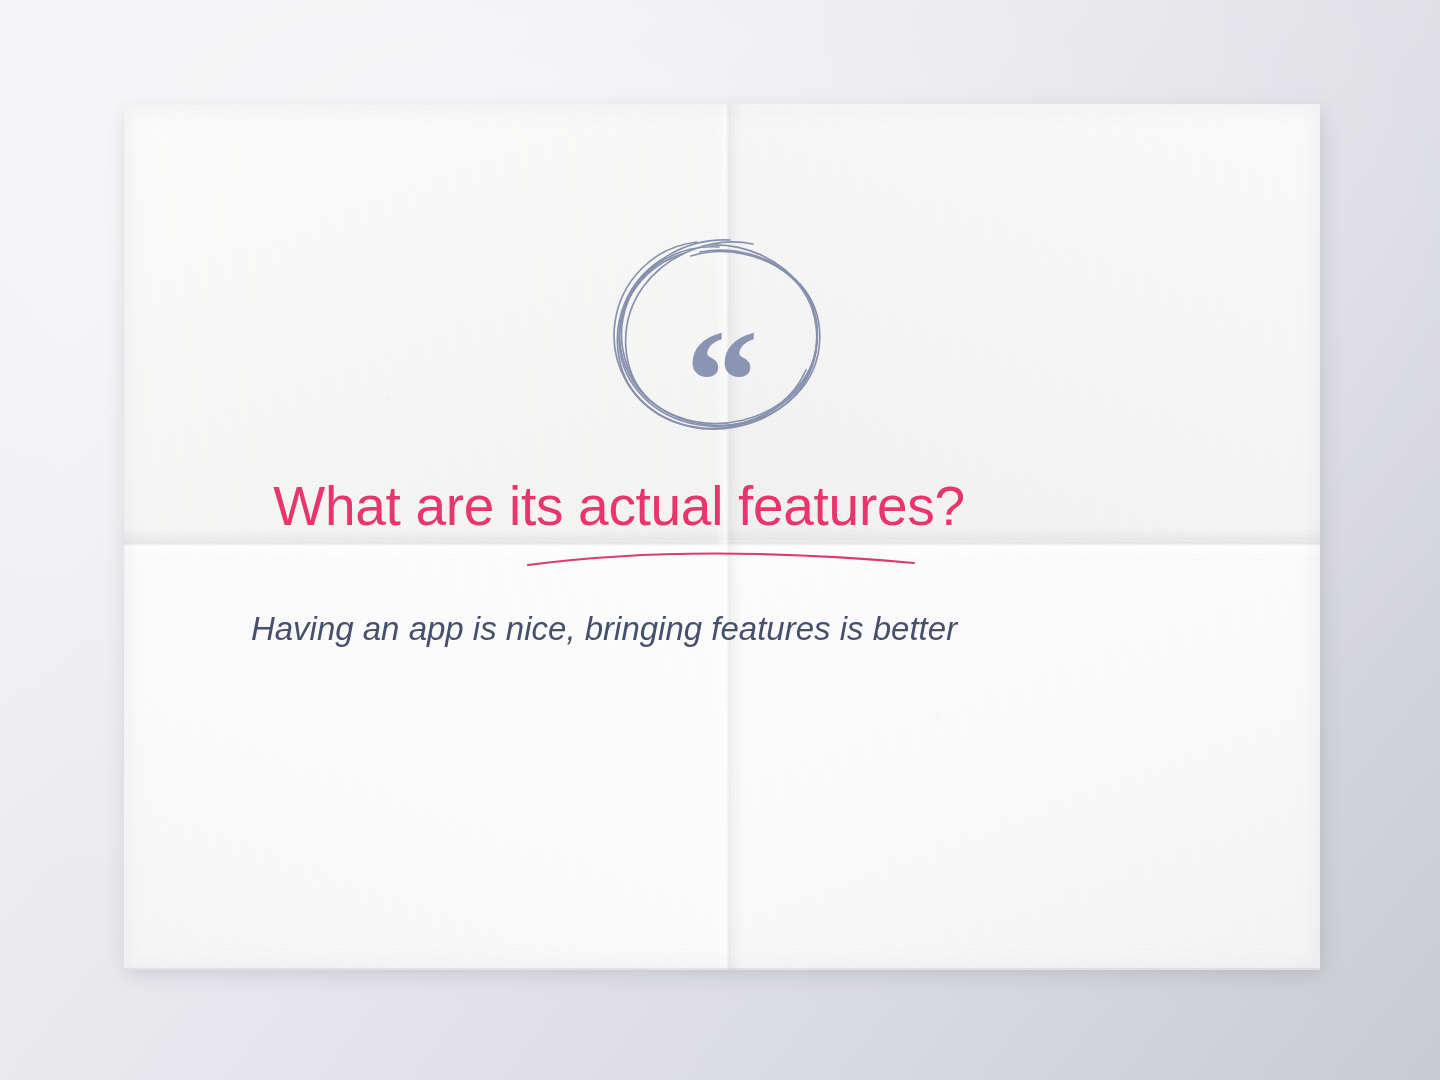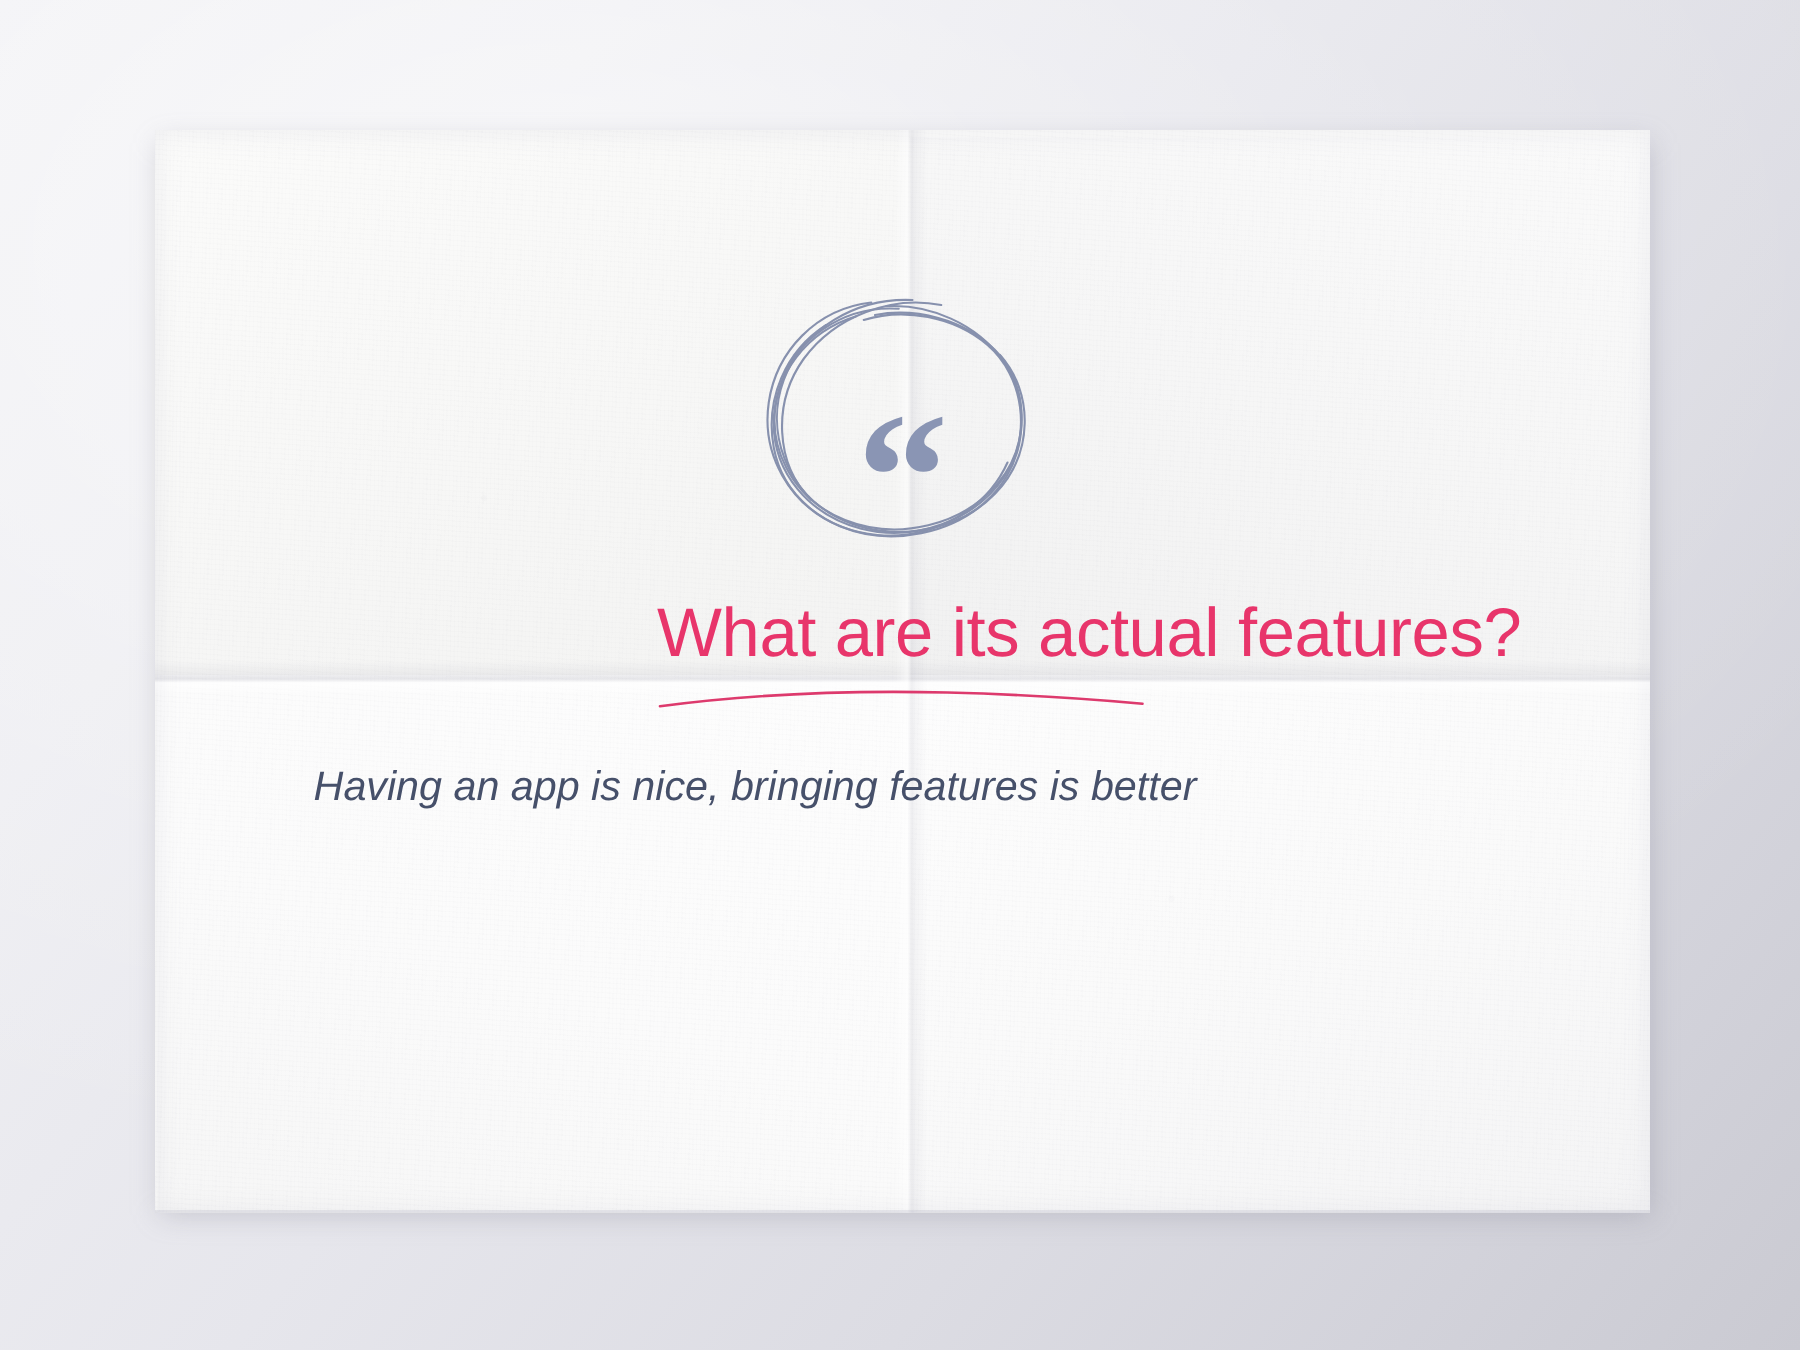--- a/index.html
+++ b/index.html
@@ -188,21 +188,21 @@
     box-sizing: border-box;
     user-select: none;
   }
 
   
   .title {
     position: absolute;
     left: 124px;
     top: 474px;
     width: 1196px;
-    text-align: right;
+    text-align: center;
     font-family: "Liberation Sans", sans-serif;
     font-size: 55px;
     font-weight: 400;
     color: #e8356b;
     letter-spacing: -0.3px;
     white-space: nowrap;
   }
   
   .title-inner {
     position: relative;

